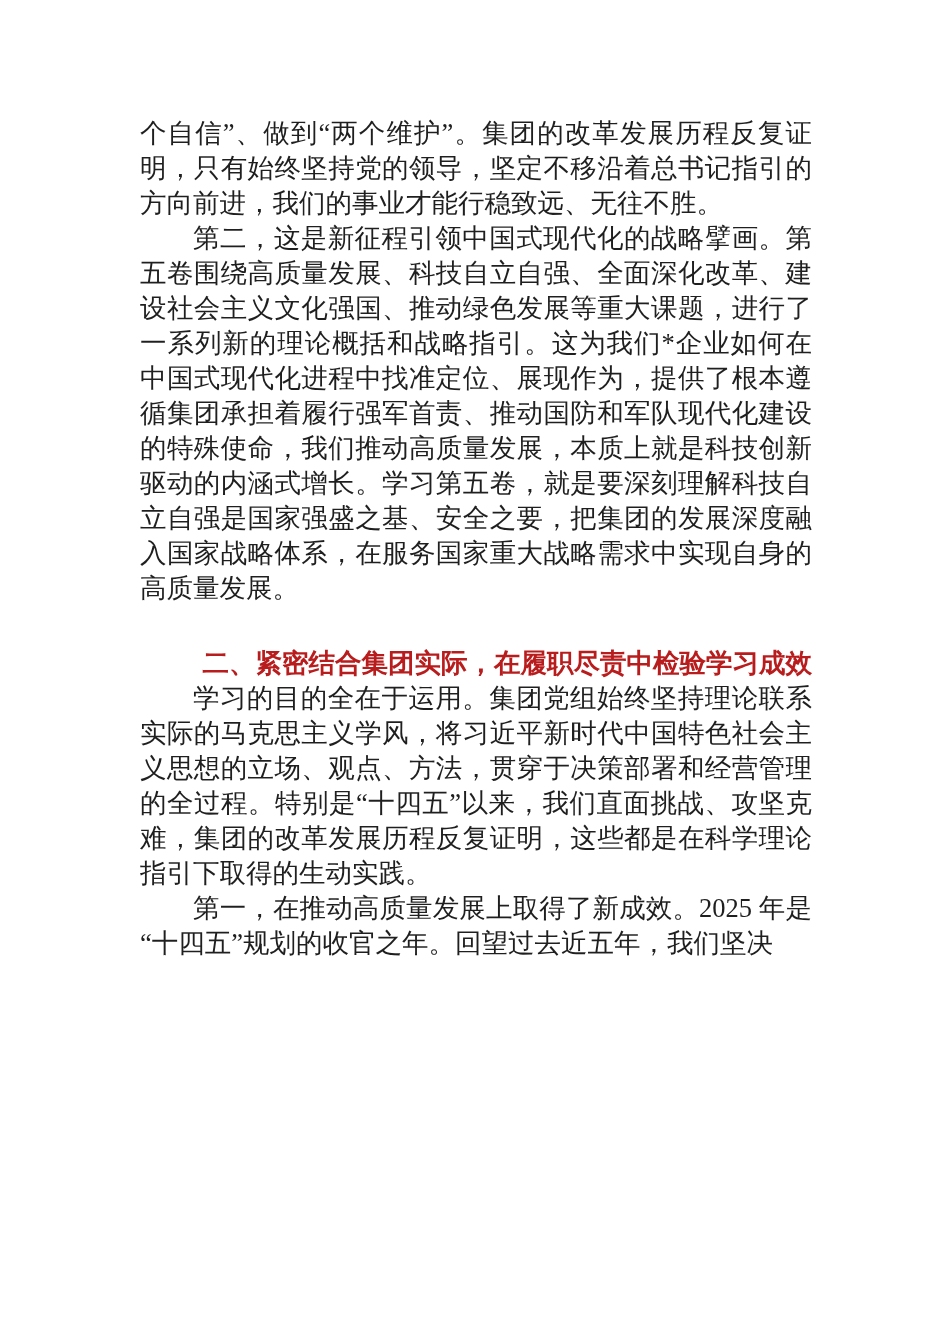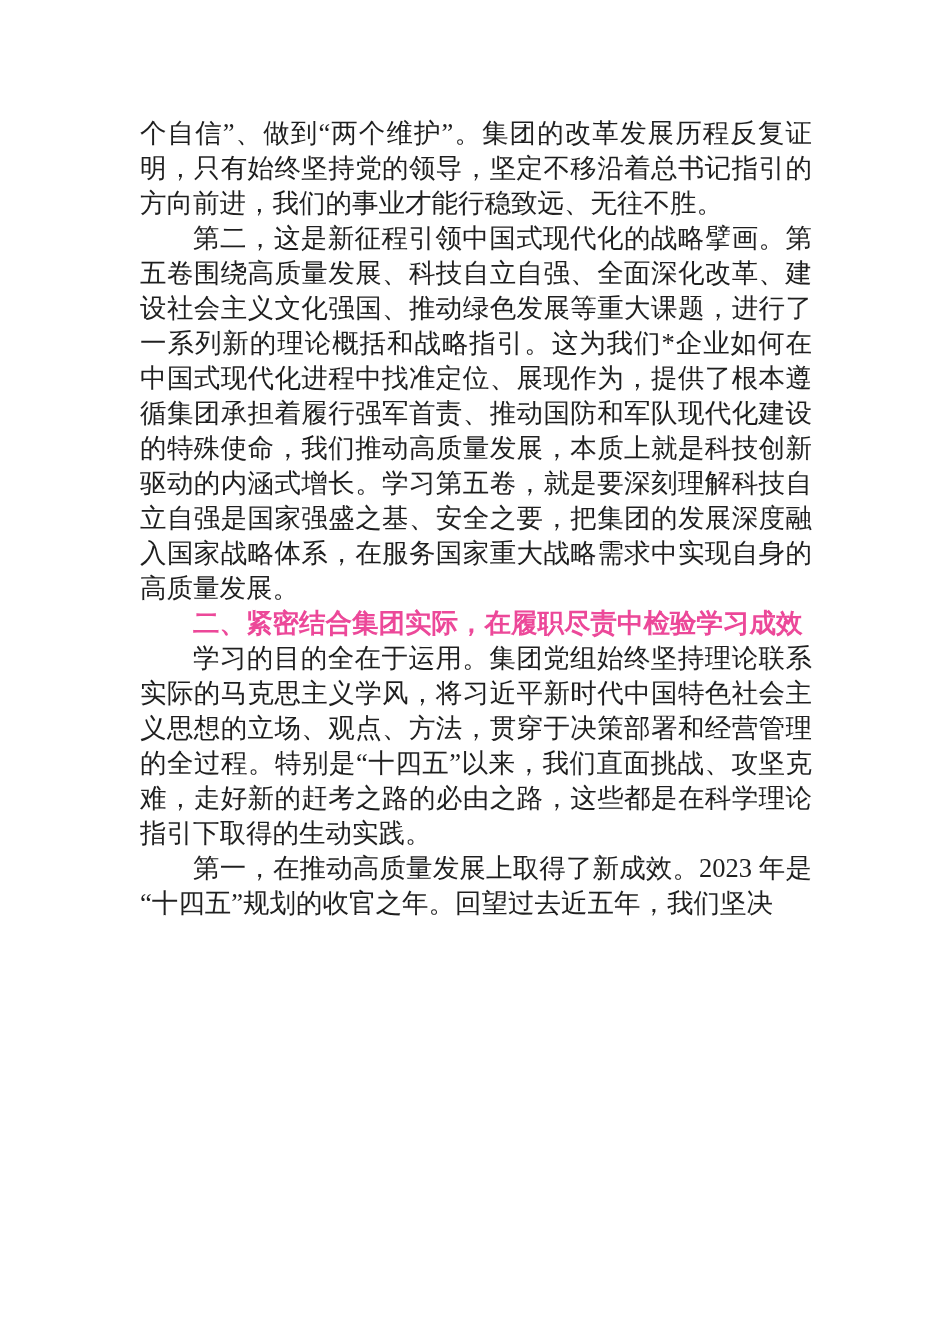--- a/index.html
+++ b/index.html
@@ -29,29 +29,30 @@
     text-align: justify;
     text-justify: inter-ideograph;
     word-break: break-all;
   }
   .doc-body p.indent {
     text-indent: 2em;
   }
   .doc-body p.heading {
     font-family: "Liberation Sans", "DejaVu Sans", sans-serif;
     font-weight: 700;
-    color: #ec4899;
-    text-align: left;
+    color: #b91c1c;
+    text-align: right;
     text-indent: 2em;
+    margin-top: 40px;
   }
 </style>
 </head>
 <body>
 
 <div class="page">
   <div class="doc-body">
       <p class="body">个自信”、做到“两个维护”。集团的改革发展历程反复证明，只有始终坚持党的领导，坚定不移沿着总书记指引的方向前进，我们的事业才能行稳致远、无往不胜。</p>
       <p class="body indent">第二，这是新征程引领中国式现代化的战略擘画。第五卷围绕高质量发展、科技自立自强、全面深化改革、建设社会主义文化强国、推动绿色发展等重大课题，进行了一系列新的理论概括和战略指引。这为我们*企业如何在中国式现代化进程中找准定位、展现作为，提供了根本遵循集团承担着履行强军首责、推动国防和军队现代化建设的特殊使命，我们推动高质量发展，本质上就是科技创新驱动的内涵式增长。学习第五卷，就是要深刻理解科技自立自强是国家强盛之基、安全之要，把集团的发展深度融入国家战略体系，在服务国家重大战略需求中实现自身的高质量发展。</p>
       <p class="heading indent">二、紧密结合集团实际，在履职尽责中检验学习成效</p>
-      <p class="body indent">学习的目的全在于运用。集团党组始终坚持理论联系实际的马克思主义学风，将习近平新时代中国特色社会主义思想的立场、观点、方法，贯穿于决策部署和经营管理的全过程。特别是“十四五”以来，我们直面挑战、攻坚克难，走好新的赶考之路的必由之路，这些都是在科学理论指引下取得的生动实践。</p>
-      <p class="body indent">第一，在推动高质量发展上取得了新成效。2023 年是“十四五”规划的收官之年。回望过去近五年，我们坚决</p>
+      <p class="body indent">学习的目的全在于运用。集团党组始终坚持理论联系实际的马克思主义学风，将习近平新时代中国特色社会主义思想的立场、观点、方法，贯穿于决策部署和经营管理的全过程。特别是“十四五”以来，我们直面挑战、攻坚克难，集团的改革发展历程反复证明，这些都是在科学理论指引下取得的生动实践。</p>
+      <p class="body indent">第一，在推动高质量发展上取得了新成效。2025 年是“十四五”规划的收官之年。回望过去近五年，我们坚决</p>
     </div>
 </div>
 
 </body></html>

